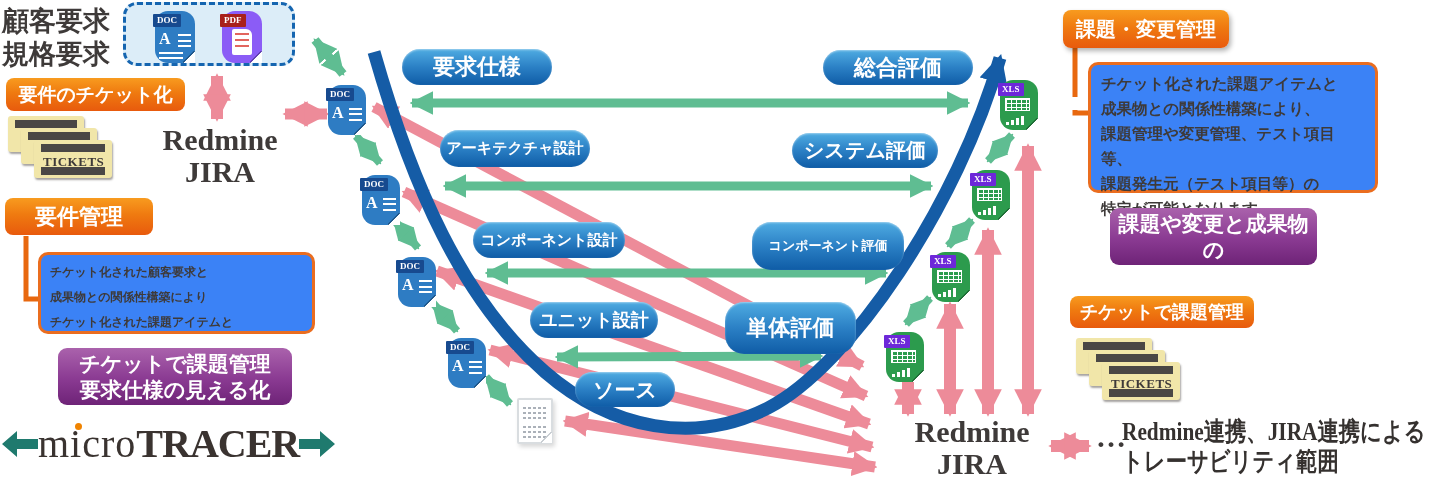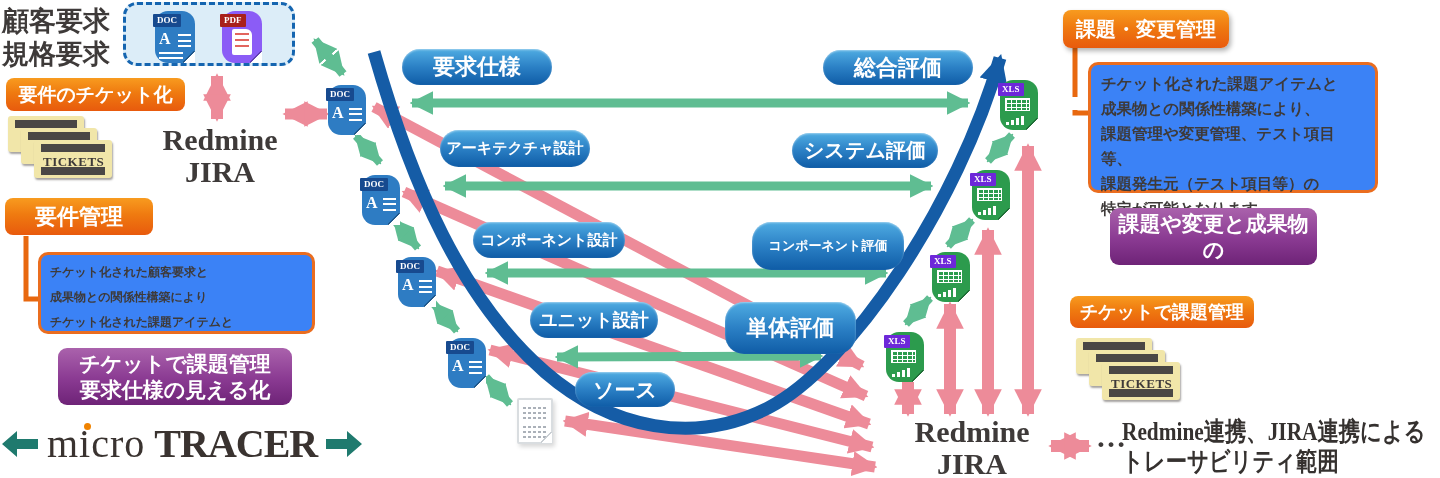--- a/index.html
+++ b/index.html
@@ -95,21 +95,21 @@
   .ticket{position:absolute;width:76px;height:36px;background:#F1E6A9;border-radius:3px;
           box-shadow:1px 2px 2px rgba(60,54,48,.45)}
   .ticket .bar{position:absolute;left:7px;right:7px;top:4px;height:8px;background:#4A4745}
   .ticket .bar2{position:absolute;left:7px;right:7px;bottom:3px;height:8px;background:#4A4745}
   .ticket .tlabel{position:absolute;left:9px;top:14px;font-size:13px;font-weight:bold;color:#3E3A39;letter-spacing:.5px}
   .t1{left:0;top:0}.t2{left:13px;top:12px}.t3{left:26px;top:24px;width:78px;height:38px}
   #tickets-left{left:8px;top:116px}
   #tickets-right{left:1076px;top:338px}
 
   
-  .logo{left:2px;top:424px;display:flex;align-items:center;gap:9px;color:#3A3330}
+  .logo{left:2px;top:424px;display:flex;align-items:center;color:#3A3330}
   .logo .micro{font-size:40px;font-weight:500;letter-spacing:1px;position:relative;line-height:1}
   .logo .idot{position:absolute;width:7px;height:7px;border-radius:50%;background:#F08300;top:-1px;left:37px}
   .logo .tracer{font-size:40px;font-weight:800;letter-spacing:-1px;line-height:1}
 
   
   #legend-dots{left:1096px;top:420px;font-size:30px;font-weight:bold;color:#3E3A39;letter-spacing:2px}
   #legend-text{left:1122px;top:417px;font-size:26px;font-weight:bold;color:#35312F;line-height:30px;
                transform:scaleX(.82);transform-origin:left top;white-space:nowrap}
 </style>
 </head>

